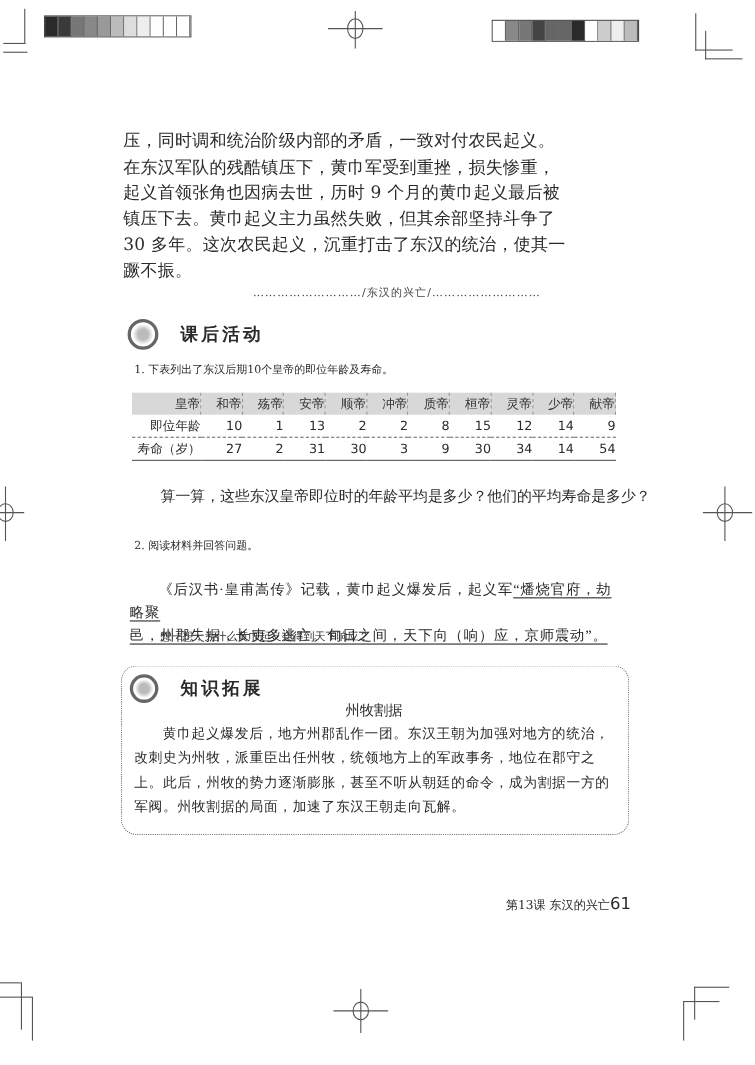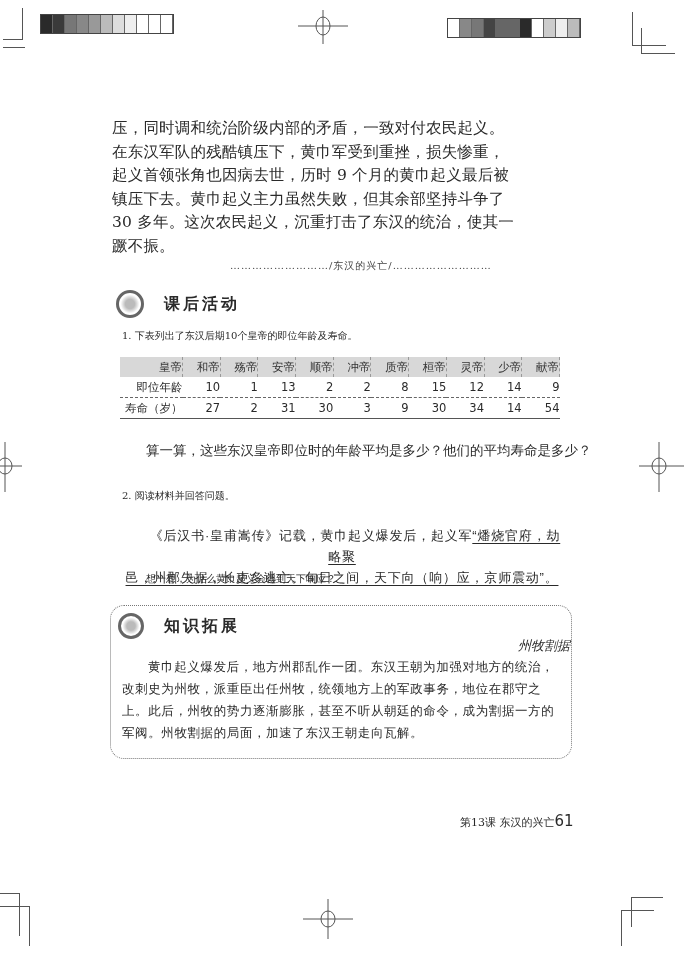--- a/index.html
+++ b/index.html
@@ -15,24 +15,24 @@
   .divider { position:absolute; left:230px; top:259px; width:225px; text-align:center; font-size:10px; color:#444; letter-spacing:1px; white-space:nowrap; }
   .section-head { position:absolute; display:flex; align-items:center; gap:20px; font-family:"DejaVu Sans", sans-serif; font-weight:bold; font-size:16px; letter-spacing:3px; }
   .icon-circle { width:28px; height:28px; border-radius:50%; border:3px solid #666; box-sizing:border-box; position:relative; background:radial-gradient(circle,#bbb 30%,#fff 60%); }
   .q { position:absolute; font-size:10px; }
   table.emp { position:absolute; left:120px; top:357px; width:440px; border-collapse:collapse; font-family:"DejaVu Sans", sans-serif; font-size:11.5px; }
   table.emp td { text-align:right; height:20px; padding:0; }
   table.emp tr.head td { background:#d8d8d8; border-right:1px dashed #999; color:#333; }
   table.emp tr.row1 td { border-bottom:1px dashed #666; }
   table.emp tr.row2 td { border-bottom:1px solid #555; }
   table.emp td.lbl { width:62px; }
-  .quote { position:absolute; left:118px; top:525px; width:448px; font-size:13px; line-height:21px; font-family:Liberation Sans, sans-serif; letter-spacing:0.8px;text-align:center; }
+  .quote { position:absolute; left:118px; top:525px; width:448px; font-size:13px; line-height:21px; font-family:Liberation Serif, serif; letter-spacing:0.8px; }
   .ul { text-decoration:underline; text-decoration-style:solid; text-underline-offset:3px; }
   .kbox { position:absolute; left:110px; top:605px; width:460px; height:152px; border:1.5px dotted #777; border-radius:14px; }
-  .ktitle { position:absolute; left:110px; width:460px; top:637px; text-align:right; font-size:13px;font-style:italic; }
+  .ktitle { position:absolute; left:110px; width:460px; top:637px; text-align:center; font-size:13px; }
   .kbody { position:absolute; left:122px; top:656px; width:440px; font-size:12.5px; line-height:22px; letter-spacing:0.6px; }
   .footer { position:absolute; left:460px; top:812px; font-size:11px; font-family:"DejaVu Serif", serif; white-space:nowrap; }
   .footer .pg { font-family:"DejaVu Sans", sans-serif; font-size:15px; }
 </style>
 </head>
 <body>
 
 <div class="corner" style="left:22px;top:8px;height:32px;border-left-width:1px;"></div>
 <div class="corner" style="left:3px;top:39px;width:20px;border-top-width:1px;"></div>
 <div class="corner" style="left:3px;top:47px;width:22px;border-top-width:1px;"></div>

